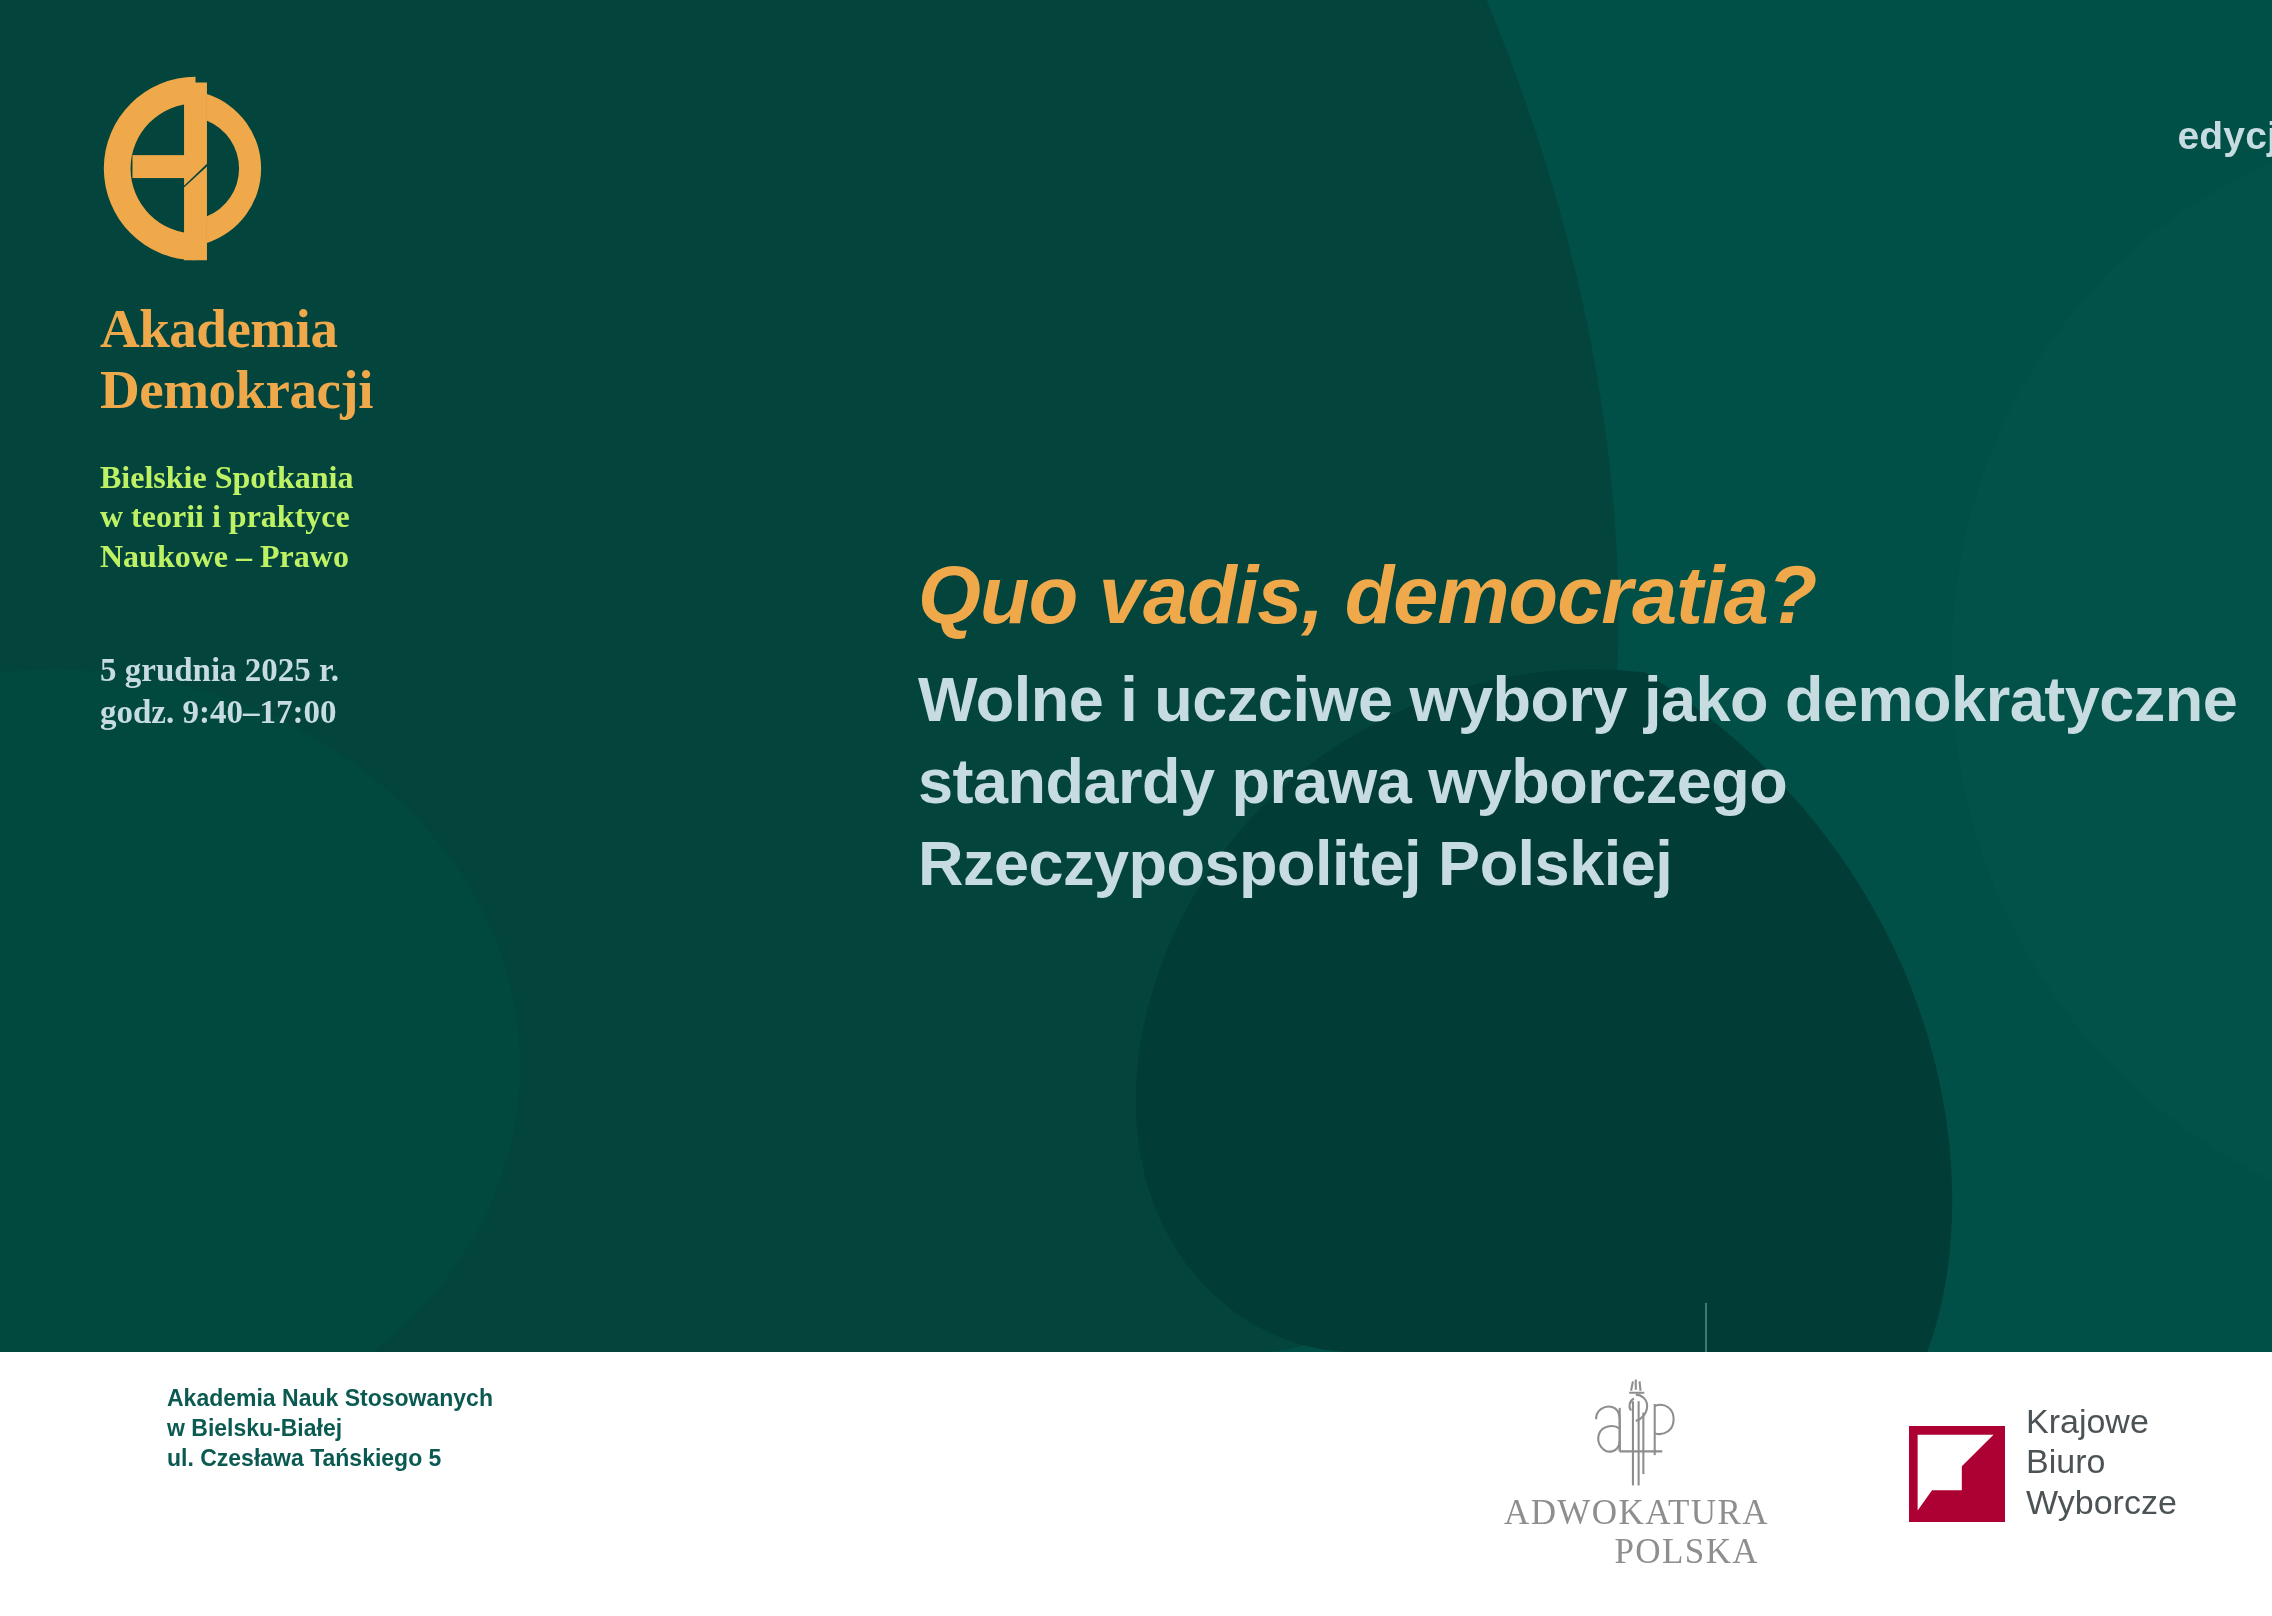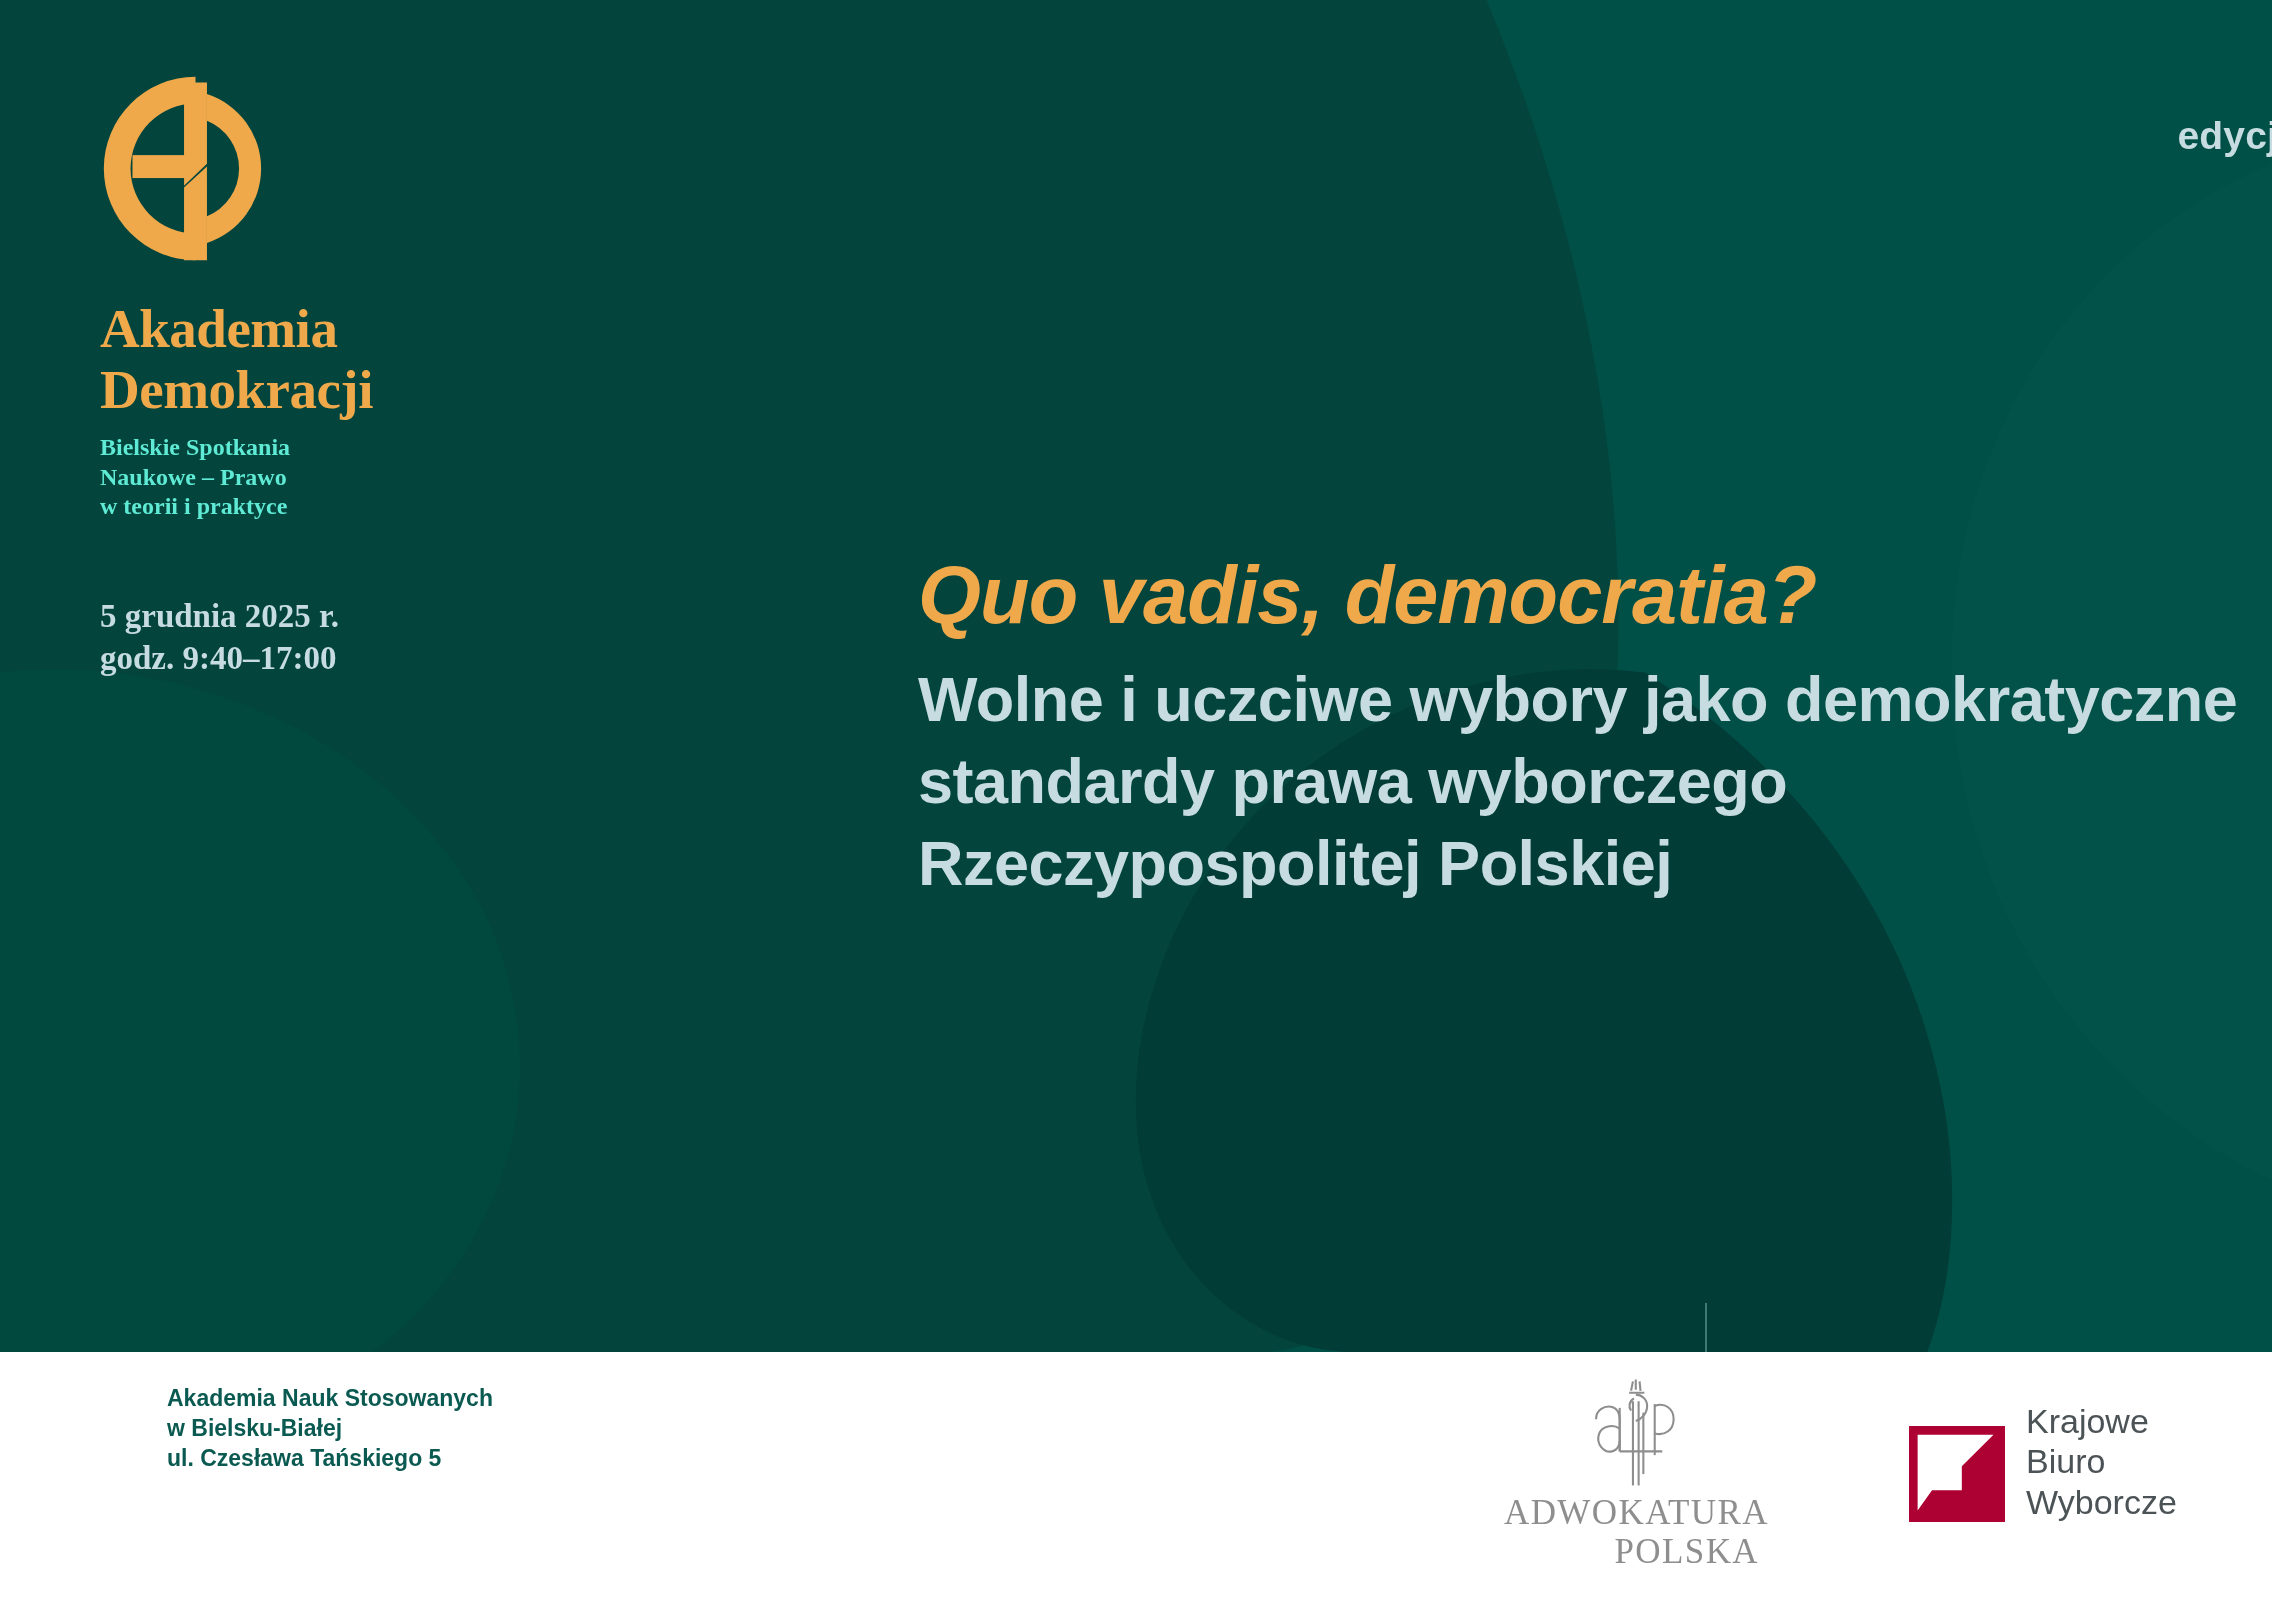--- a/index.html
+++ b/index.html
@@ -40,23 +40,23 @@
     position:absolute;left:100px;top:73px;width:545px;font-family:Liberation Serif, serif;
   }
   .logo-mark{width:191px;height:191px;display:block;}
   .brand-title{
     margin-top:34px;
     color:#EFA94A;
     font-size:55px;line-height:1.11;font-weight:700;
     letter-spacing:-0.5px;
   }
   .brand-sub{
-    margin-top:13px;
-    color:#5eead4;
-    font-size:24px;line-height:1.23;font-weight:700;
+    margin-top:38px;
+    color:#bef264;
+    font-size:32px;line-height:1.23;font-weight:700;
   }
   .event-date{
     margin-top:73px;
     color:#C7DCE0;
     font-size:33px;line-height:1.28;font-weight:700;
   }
 
   
   .right-col{
     position:absolute;left:918px;top:552px;width:1418px;
@@ -162,22 +162,22 @@
         </g>
       </svg>
 
       <div class="brand-title">
         <div>Akademia</div>
         <div>Demokracji</div>
       </div>
 
       <div class="brand-sub">
         <div>Bielskie Spotkania</div>
+        <div>w teorii i praktyce</div>
         <div>Naukowe – Prawo</div>
-        <div>w teorii i praktyce</div>
       </div>
 
       <div class="event-date">
         <div>5 grudnia 2025 r.</div>
         <div>godz. 9:40–17:00</div>
       </div>
 
     </div>
 
     <div class="right-col">

